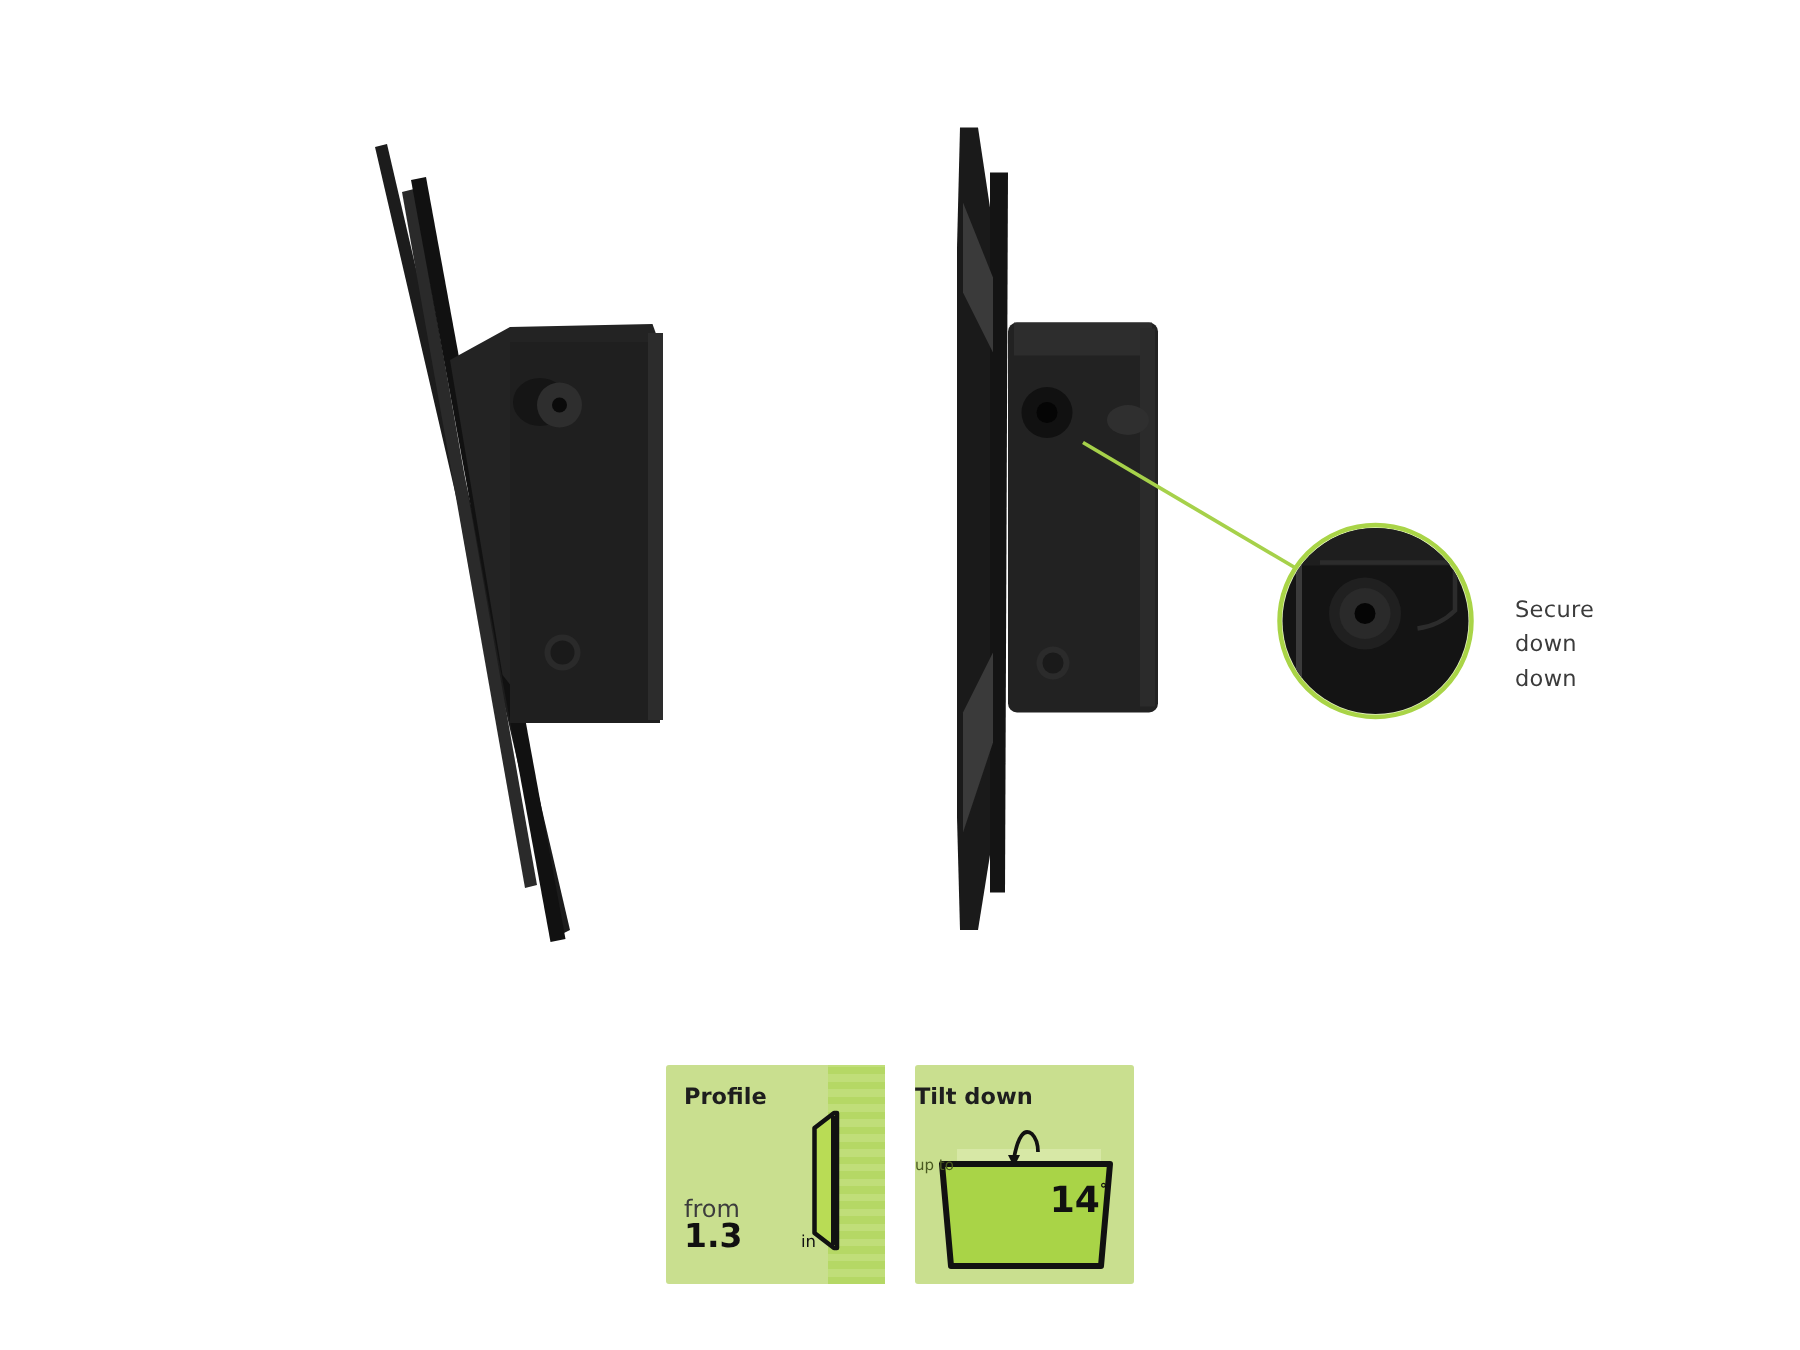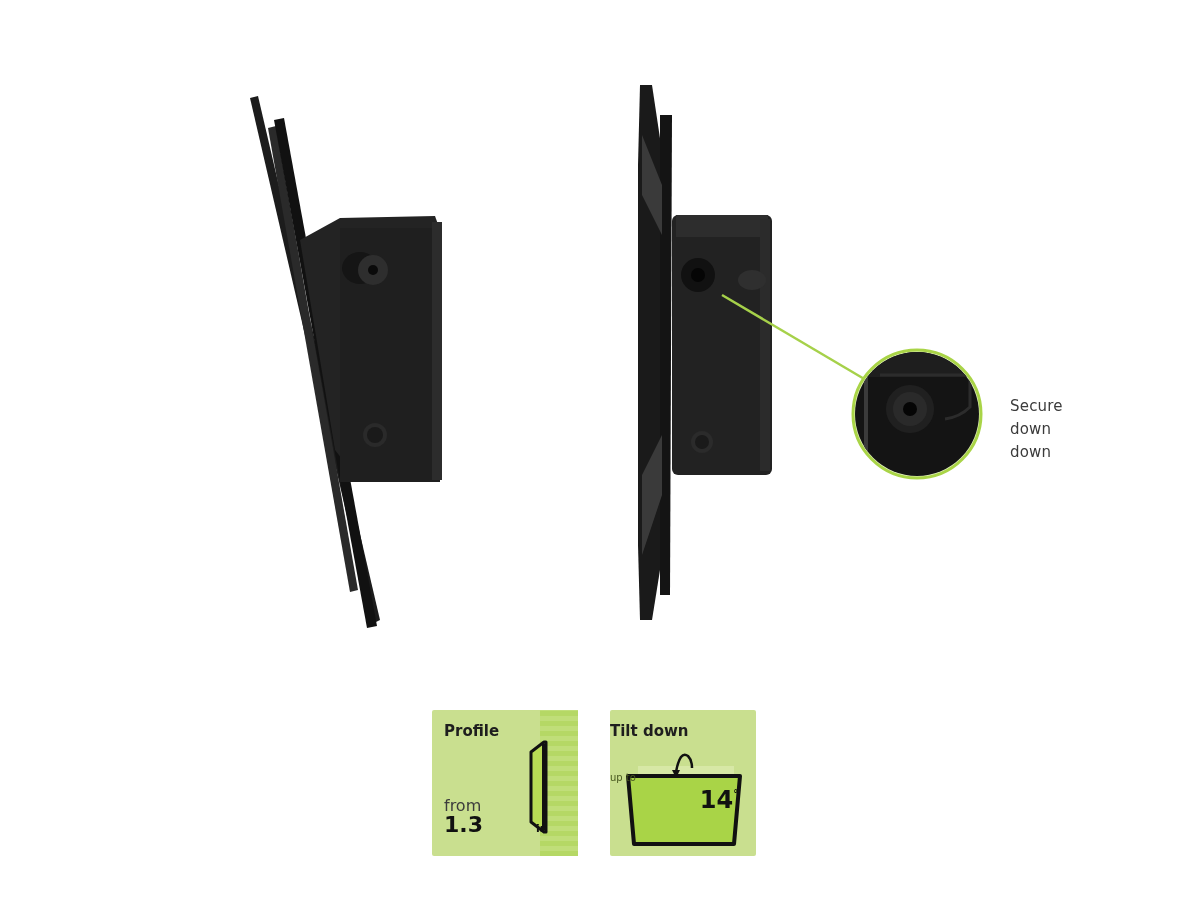--- a/index.html
+++ b/index.html
@@ -5,21 +5,21 @@
   html, body { margin:0; padding:0; background:#ffffff; }
   body { width:1200px; height:900px; position:relative; overflow:hidden; font-family:"DejaVu Sans", sans-serif; }
   .abs { position:absolute; }
   svg { display:block; }
   .callout-text { position:absolute; left:1010px; top:395px; font-size:15px; line-height:23px; color:#3b3b3b; font-family:"DejaVu Sans", sans-serif; letter-spacing:0.2px; }
   .callout-text span { display:block; }
   .tile { position:absolute; width:146px; height:146px; background:#c9df8f; border-radius:2px; }
   .tile-title { position:absolute; font-weight:bold; font-size:15px; color:#1e1e1e; font-family:"DejaVu Sans", sans-serif; }
   .from { position:absolute; left:12px; top:86px; font-size:16px; color:#3c3c3c; }
   .big { position:absolute; left:12px; top:102px; font-weight:bold; font-size:22px; color:#111; }
-  .unit { font-size:11px; font-weight:bold; margin-left:17px;padding-left:36px; }
+  .unit { font-size:11px; font-weight:normal; margin-left:3px;padding-left:36px; }
   .upto { position:absolute; left:0; width:100%; text-align:left; top:62px; font-size:10px; color:#4a5a20; }
   .deg { position:absolute; left:0; width:100%; text-align:center; top:76px; font-weight:bold; font-size:24px; color:#111;margin-left:36px; }
   .deg sup { font-size:10px; vertical-align:top; position:relative; top:2px; }
 </style>
 </head>
 <body>
 
 <div class="abs" style="left:240px; top:90px;">
   <svg width="230" height="550" viewBox="0 0 230 550">
 
@@ -88,21 +88,21 @@
     </g>
   </svg>
 </div>
 
 <div class="callout-text">
   <span>Secure</span>
   <span>down</span>
   <span>down</span>
 </div>
 
-<div class="tile" style="left:432px; top:710px;">
+<div class="tile" style="left:444px; top:710px;">
   <div class="tile-title" style="left:12px; top:12px;">Profile</div>
   <div class="abs" style="left:108px; top:0; width:38px; height:146px; background:repeating-linear-gradient(0deg,#b5d865 0px,#b5d865 5px,#c0de79 5px,#c0de79 10px);"></div>
   <div class="abs" style="left:96px; top:30px;">
     <svg width="22" height="95" viewBox="0 0 22 95">
       <polygon points="3,12 16,2 18,2 18,92 16,92 3,82" fill="#b9dc55" stroke="#111" stroke-width="3" stroke-linejoin="round"></polygon>
       <line x1="16" y1="4" x2="16" y2="90" stroke="#111" stroke-width="4"></line>
     </svg>
   </div>
   <div class="from">from</div>
   <div class="big">

